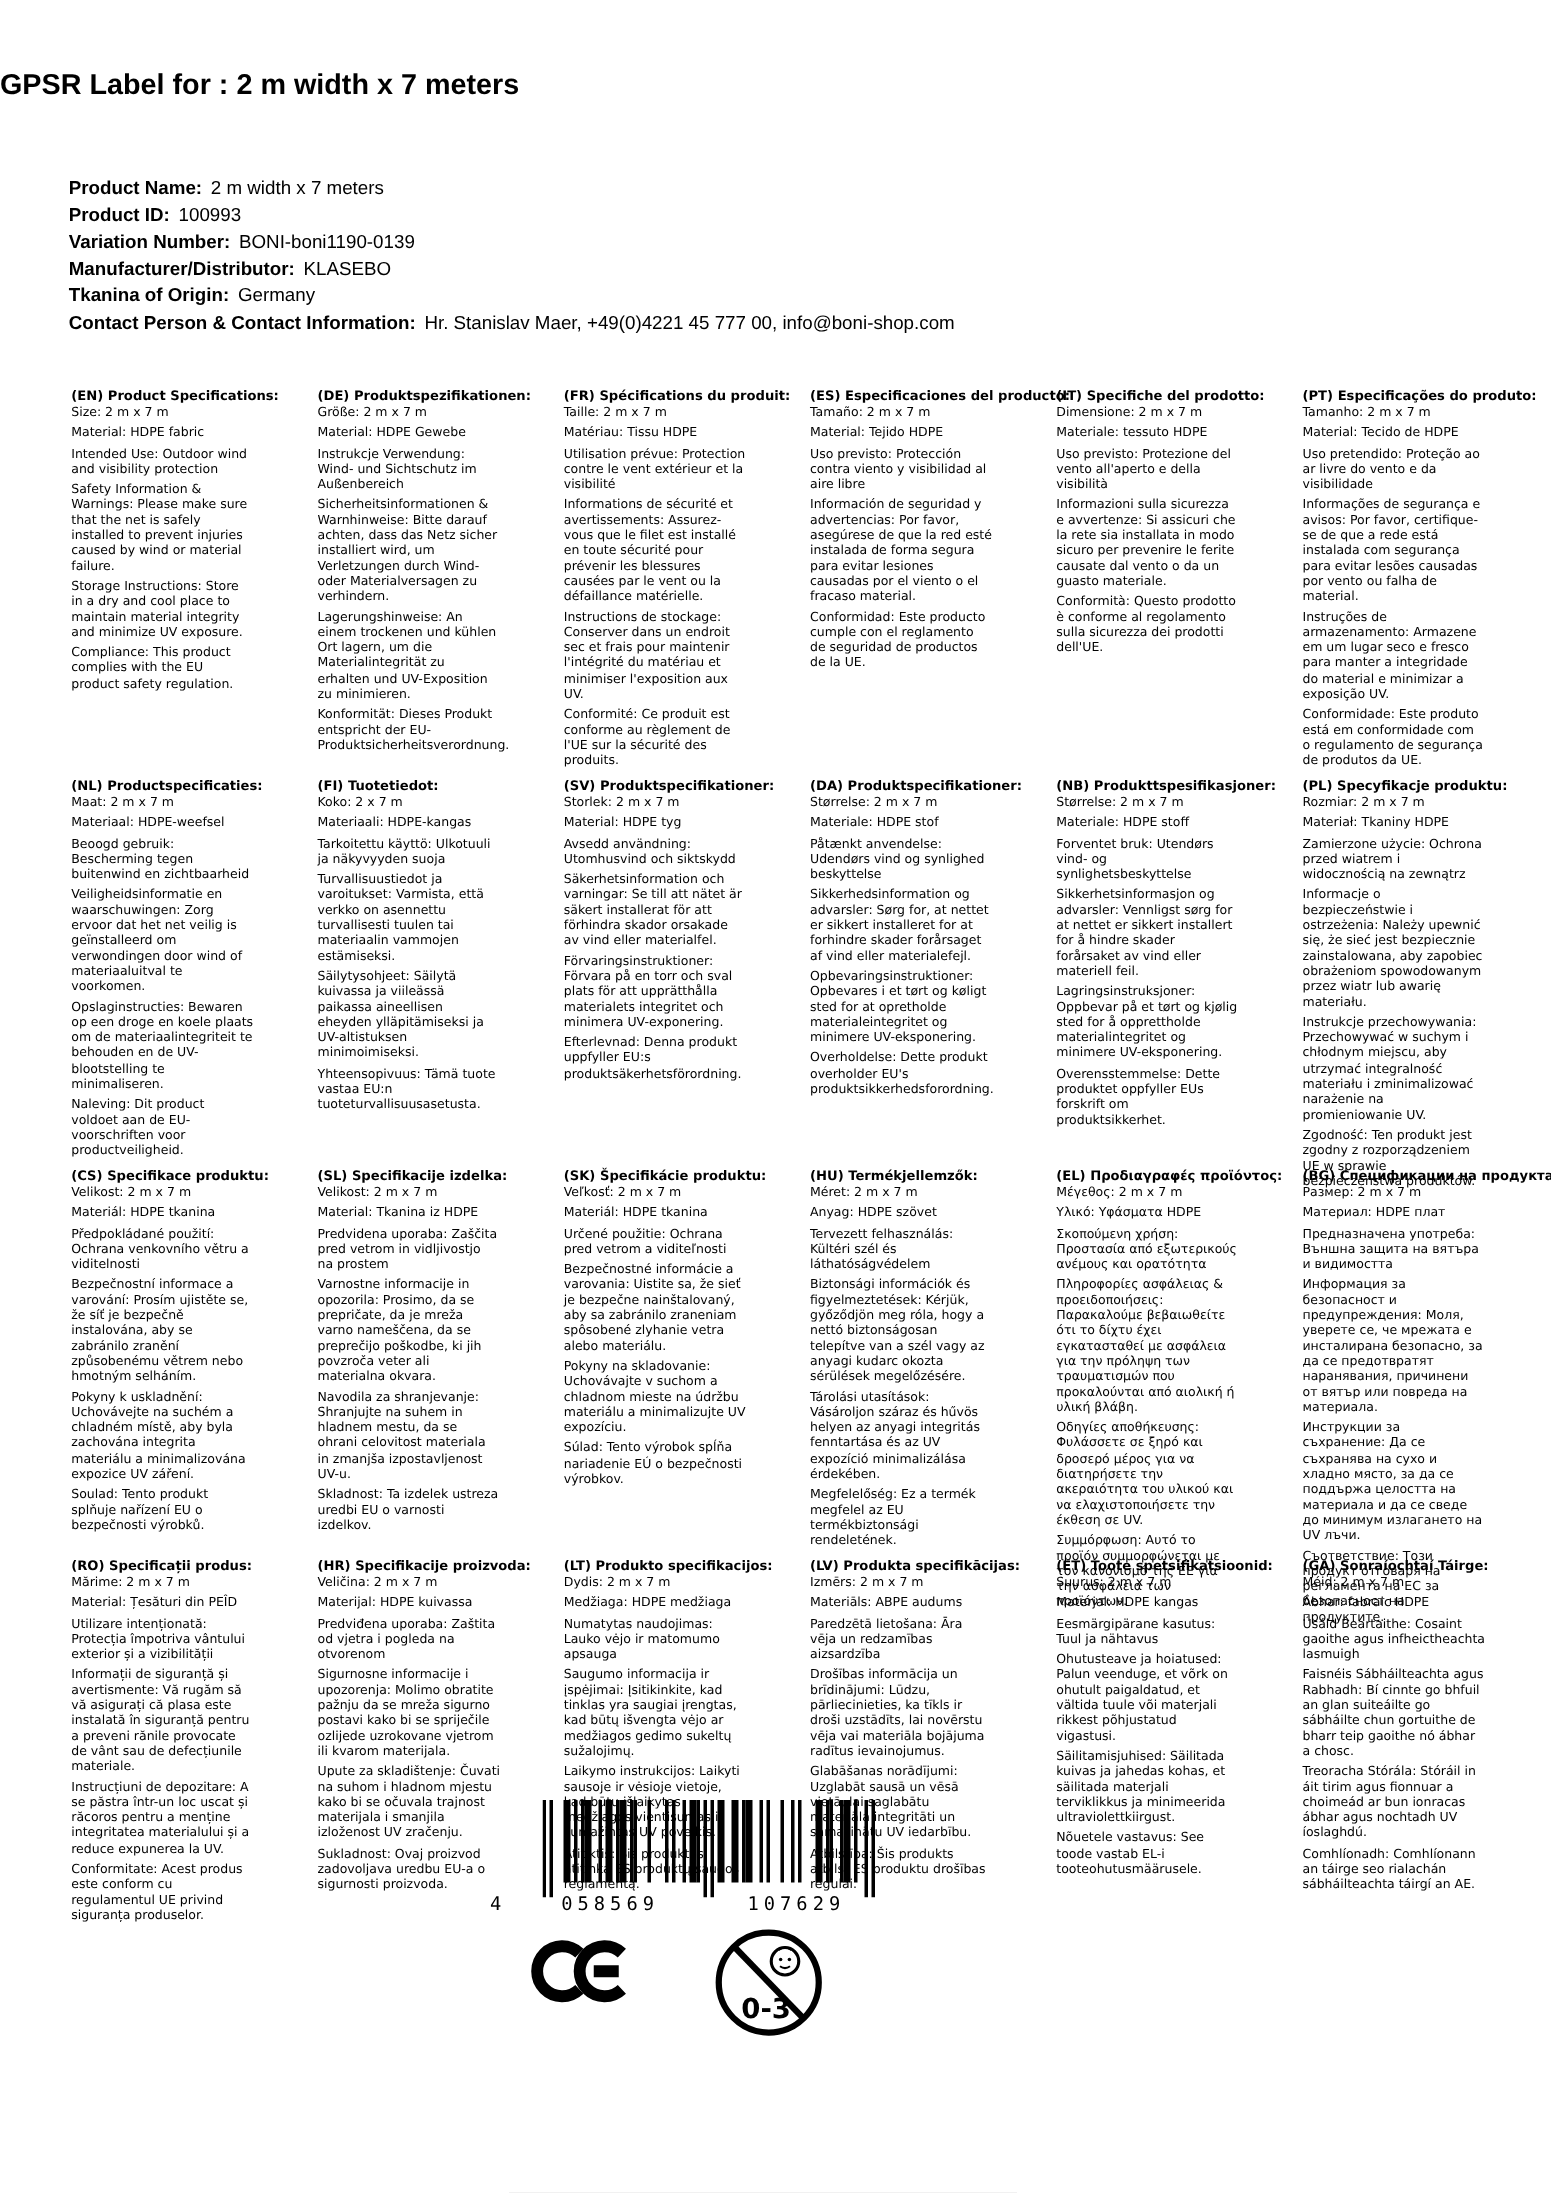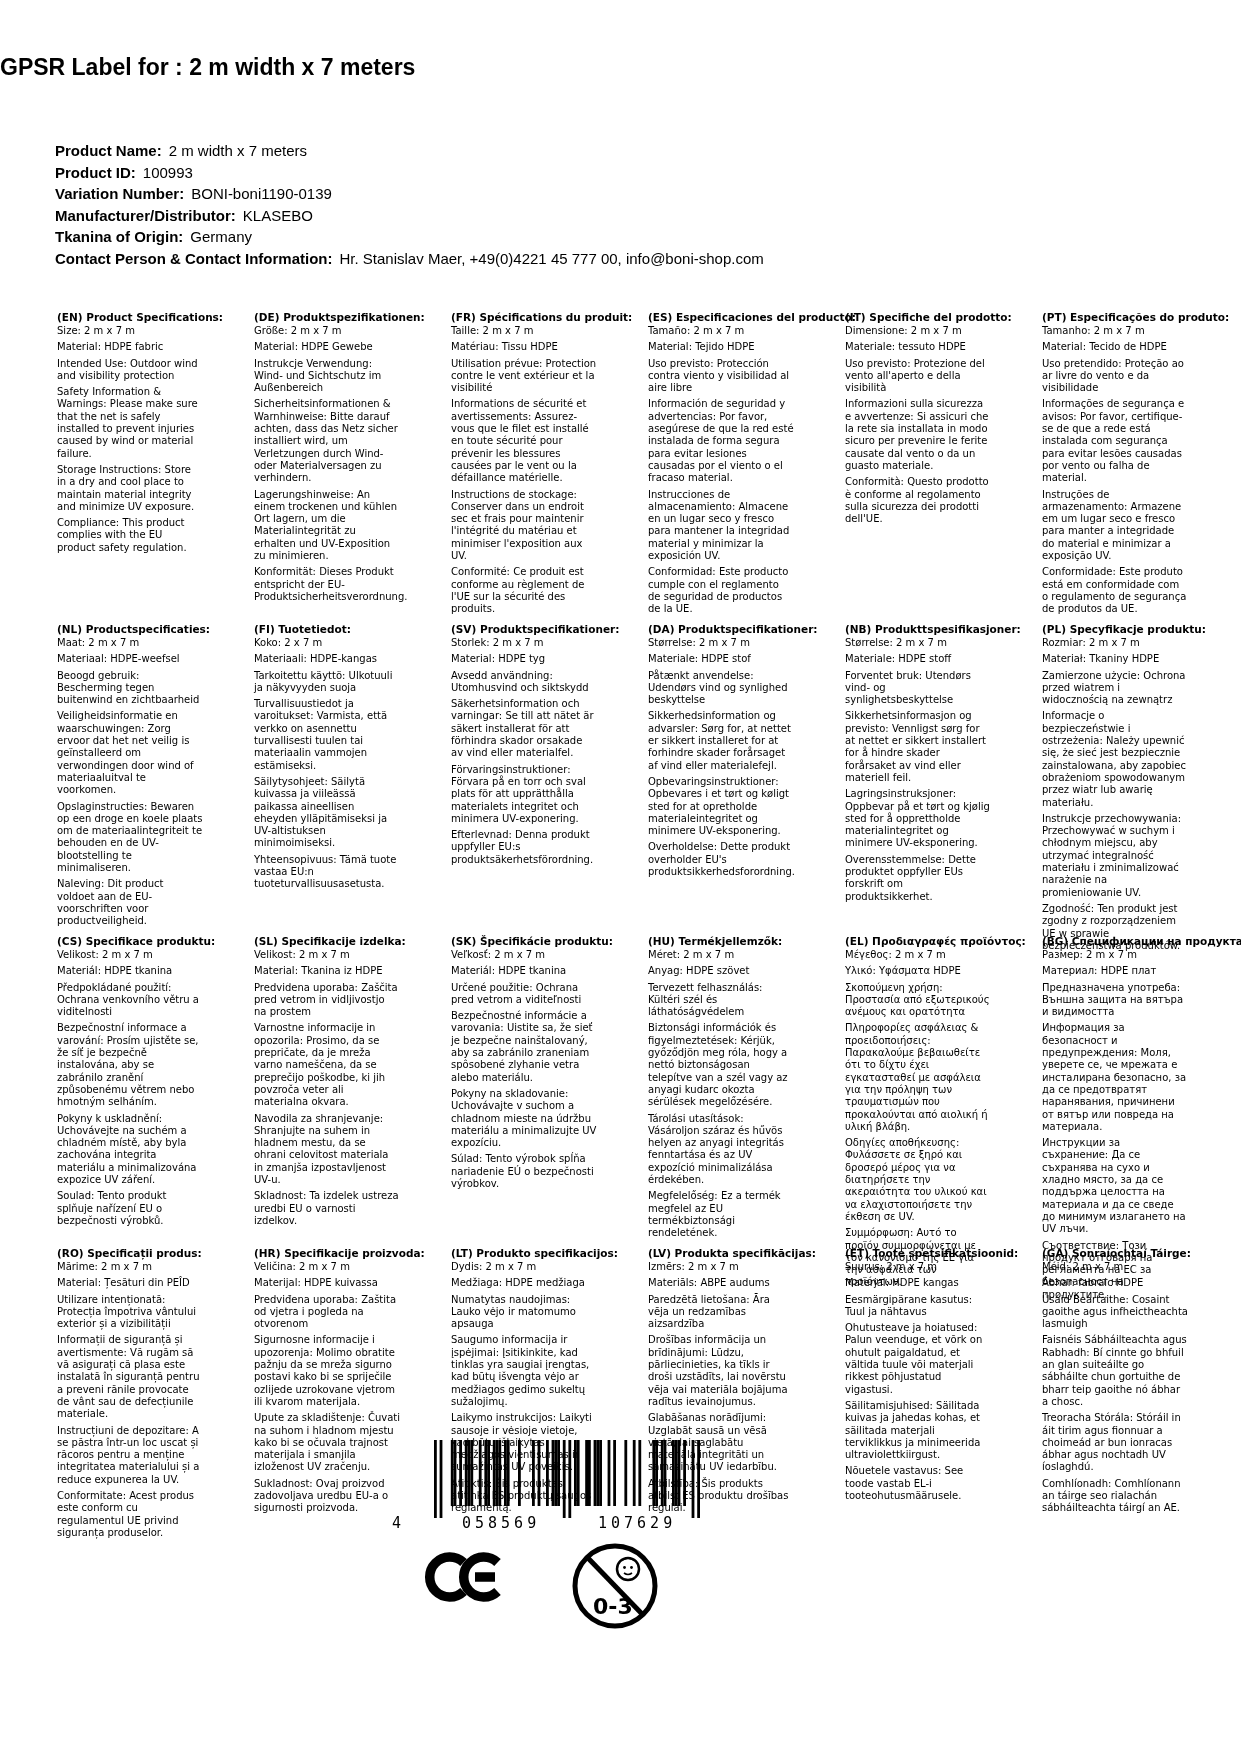--- a/index.html
+++ b/index.html
@@ -13,21 +13,21 @@
   .info-row .val{margin-left:7px}
   .lang-grid{position:absolute;left:57px;top:311px;display:grid;
              grid-template-columns:repeat(6,197px);grid-auto-rows:312px}
   .lang-cell{font-size:10px;line-height:12.3px;overflow:visible}
   .lang-heading{font-weight:bold;font-size:10.5px;line-height:13px;white-space:nowrap;margin:0 0 1px 0}
   .lang-cell p{margin:0 0 4px 0;width:146px}
   .barcode-wrap{position:absolute;left:392px;top:1440px;width:312px;height:98px}
   .barcode-bars{position:absolute;left:42px;top:0}
   .barcode-digits span{position:absolute;top:74px;font-family:"DejaVu Sans Mono",monospace;
                        font-size:15px;letter-spacing:4px;white-space:nowrap}
-  .bd-lead{left:0px}.bd-g1{left:70px}.bd-g2{left:206px}
+  .bd-lead{left:0px}.bd-g1{left:57px}.bd-g2{left:206px}
   .ce-mark{position:absolute;left:424px;top:1549px}
   .age-warning{position:absolute;left:571px;top:1538px}
 </style>
 </head>
 <body>
 
 <div class="page">
 
   <div class="title">GPSR Label for : 2 m width x 7 meters</div>
 
@@ -67,21 +67,20 @@
         <p>Informations de sécurité et avertissements: Assurez-vous que le filet est installé en toute sécurité pour prévenir les blessures causées par le vent ou la défaillance matérielle.</p>
         <p>Instructions de stockage: Conserver dans un endroit sec et frais pour maintenir l'intégrité du matériau et minimiser l'exposition aux UV.</p>
         <p>Conformité: Ce produit est conforme au règlement de l'UE sur la sécurité des produits.</p>
       </div>
       <div class="lang-cell">
         <div class="lang-heading">(ES) Especificaciones del producto:</div>
         <p>Tamaño: 2 m x 7 m</p>
         <p>Material: Tejido HDPE</p>
         <p>Uso previsto: Protección contra viento y visibilidad al aire libre</p>
         <p>Información de seguridad y advertencias: Por favor, asegúrese de que la red esté instalada de forma segura para evitar lesiones causadas por el viento o el fracaso material.</p>
-        <p>Instrucciones de almacenamiento: Almacene en un lugar seco y fresco para mantener la integridad material y minimizar la exposición UV.</p>
         <p>Conformidad: Este producto cumple con el reglamento de seguridad de productos de la UE.</p>
       </div>
       <div class="lang-cell">
         <div class="lang-heading">(IT) Specifiche del prodotto:</div>
         <p>Dimensione: 2 m x 7 m</p>
         <p>Materiale: tessuto HDPE</p>
         <p>Uso previsto: Protezione del vento all'aperto e della visibilità</p>
         <p>Informazioni sulla sicurezza e avvertenze: Si assicuri che la rete sia installata in modo sicuro per prevenire le ferite causate dal vento o da un guasto materiale.</p>
         <p>Conformità: Questo prodotto è conforme al regolamento sulla sicurezza dei prodotti dell'UE.</p>
       </div>
@@ -128,21 +127,21 @@
         <p>Påtænkt anvendelse: Udendørs vind og synlighed beskyttelse</p>
         <p>Sikkerhedsinformation og advarsler: Sørg for, at nettet er sikkert installeret for at forhindre skader forårsaget af vind eller materialefejl.</p>
         <p>Opbevaringsinstruktioner: Opbevares i et tørt og køligt sted for at opretholde materialeintegritet og minimere UV-eksponering.</p>
         <p>Overholdelse: Dette produkt overholder EU's produktsikkerhedsforordning.</p>
       </div>
       <div class="lang-cell">
         <div class="lang-heading">(NB) Produkttspesifikasjoner:</div>
         <p>Størrelse: 2 m x 7 m</p>
         <p>Materiale: HDPE stoff</p>
         <p>Forventet bruk: Utendørs vind- og synlighetsbeskyttelse</p>
-        <p>Sikkerhetsinformasjon og previsto: Vennligst sørg for at nettet er sikkert installert for å hindre skader forårsaket av vind eller materiell feil.</p>
+        <p>Sikkerhetsinformasjon og advarsler: Vennligst sørg for at nettet er sikkert installert for å hindre skader forårsaket av vind eller materiell feil.</p>
         <p>Lagringsinstruksjoner: Oppbevar på et tørt og kjølig sted for å opprettholde materialintegritet og minimere UV-eksponering.</p>
         <p>Overensstemmelse: Dette produktet oppfyller EUs forskrift om produktsikkerhet.</p>
       </div>
       <div class="lang-cell">
         <div class="lang-heading">(PL) Specyfikacje produktu:</div>
         <p>Rozmiar: 2 m x 7 m</p>
         <p>Materiał: Tkaniny HDPE</p>
         <p>Zamierzone użycie: Ochrona przed wiatrem i widocznością na zewnątrz</p>
         <p>Informacje o bezpieczeństwie i ostrzeżenia: Należy upewnić się, że sieć jest bezpiecznie zainstalowana, aby zapobiec obrażeniom spowodowanym przez wiatr lub awarię materiału.</p>
         <p>Instrukcje przechowywania: Przechowywać w suchym i chłodnym miejscu, aby utrzymać integralność materiału i zminimalizować narażenie na promieniowanie UV.</p>

